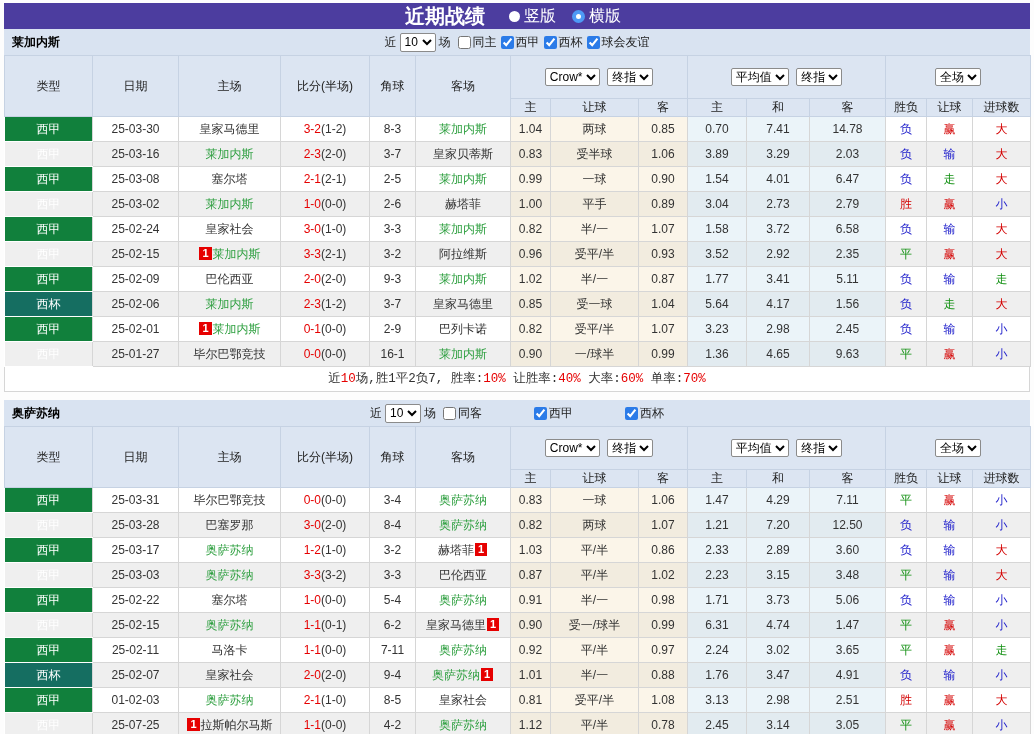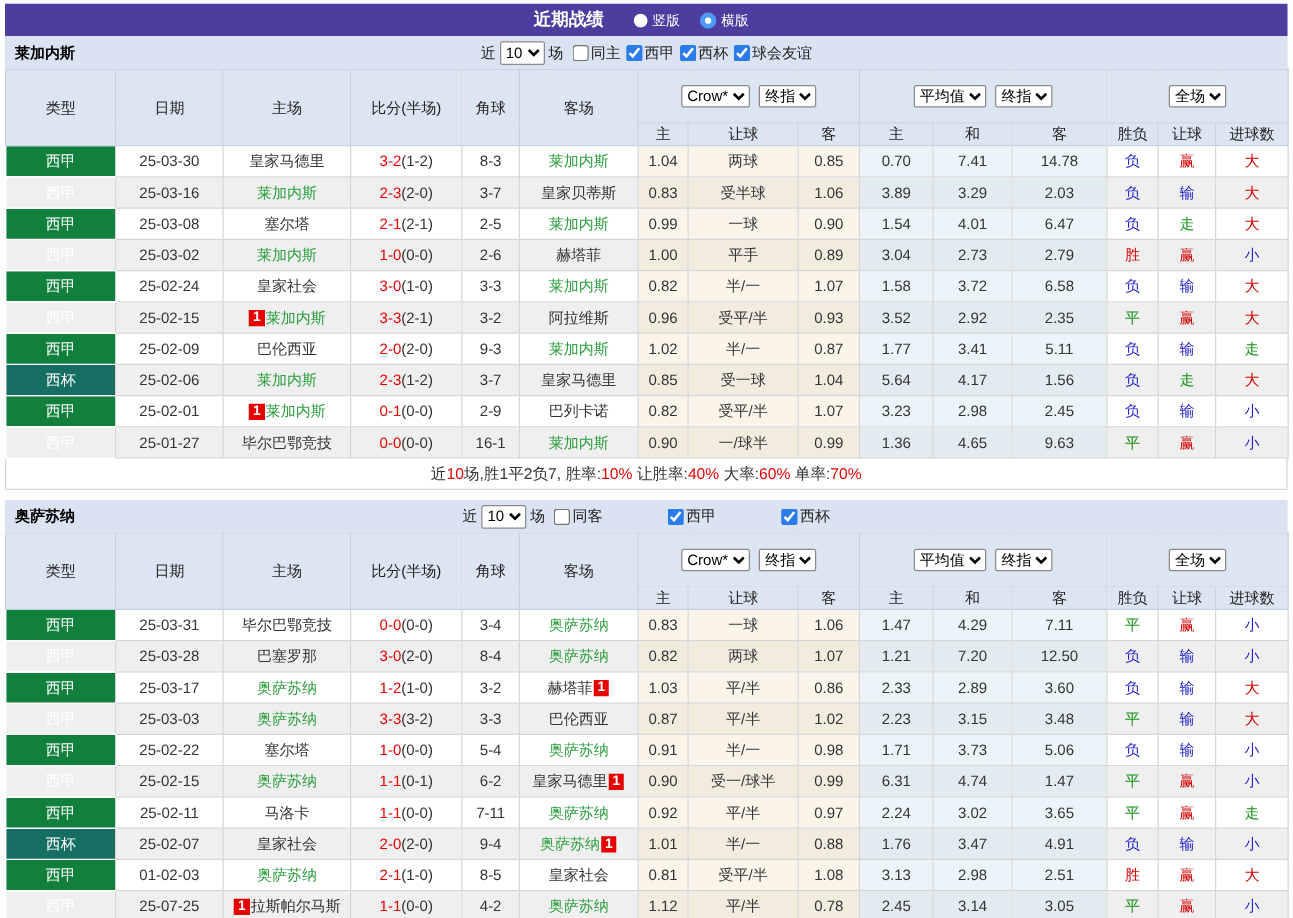--- a/index.html
+++ b/index.html
@@ -2,22 +2,22 @@
 <html><head>
 <meta charset="utf-8">
 <style>
   * { box-sizing: border-box; }
   html,body { margin:0; padding:0; background:#fdfdfd; }
   body { font-family:"Liberation Sans","DejaVu Sans",sans-serif; font-size:12px; color:#222; }
   .page { width:1026px; margin:3px auto 0; border-bottom:1px solid #c9d3e4; }
 
   
   .title-bar { height:26px; background:#4c3d9f; color:#fff; display:flex; align-items:center; justify-content:center; }
-  .title-bar .title { font-weight:bold; font-size:14px; margin-right:16px; }
-  .radio-opt { display:flex; align-items:center; margin:0 8px; cursor:pointer; font-size:11px; color:#fff; }
+  .title-bar .title { font-weight:bold; font-size:20px; margin-right:16px; }
+  .radio-opt { display:flex; align-items:center; margin:0 8px; cursor:pointer; font-size:16px; color:#fff; }
   .rdot { display:inline-block; width:11px; height:11px; border-radius:50%; background:#fff; margin-right:4px; }
   .rdot.off { width:13px; height:13px; border:4px solid #4e9af5; background:#fff; }
 
   
   .filter-bar { position:relative; height:26px; background:#d9e3f1; display:flex; align-items:center; justify-content:center; }
   .team-name { position:absolute; left:8px; font-weight:bold; color:#000; }
   .filter-controls { display:flex; align-items:center; gap:3px; }
   .filter-controls select { font-size:12px; height:19px; border:1px solid #8b8b8b; background:#fff; border-radius:2px; }
   .filter-controls label { display:flex; align-items:center; margin-left:4px; cursor:pointer; }
   .filter-controls input[type=checkbox] { width:13px; height:13px; accent-color:#2b7be8; margin:0 2px 0 0; }
@@ -32,21 +32,21 @@
   tbody td.col-odds { background:#fbf5e9; }
   tbody tr:nth-child(even) td.col-odds { background:#f2ecdf; }
   tbody td.col-avg { background:#ebf4f9; }
   tbody tr:nth-child(even) td.col-avg { background:#e2ebf0; }
   tbody td.type { background:#11803c; color:#fff; border-color:#fff #d6d6d6 #fff #fff; }
   tbody td.type.cup { background:#156e61; }
   .self { color:#2d9f3f; }
   .sc { color:#e60000; }
   .rc { display:inline-block; background:#e60000; color:#fff; font-size:11px; line-height:13px; padding:0 3px; font-weight:bold; margin:0 1px; vertical-align:1px; }
 
-  .summary { height:25px; line-height:25px; text-align:center; border:1px solid #d6d6d6; border-top:none; font-size:12.5px; color:#333; background:#fff; }
+  .summary { height:25px; line-height:25px; text-align:center; border:1px solid #d6d6d6; border-top:none; font-size:12.5px; color:#333; background:#fff;font-family:Liberation Mono, monospace; }
   .summary .red { color:#e60000; }
   .gap { height:8px; background:#fdfdfd; }
 </style>
 </head>
 <body>
 
 <div class="page">
 
   <div class="title-bar">
     <span class="title">近期战绩</span>

